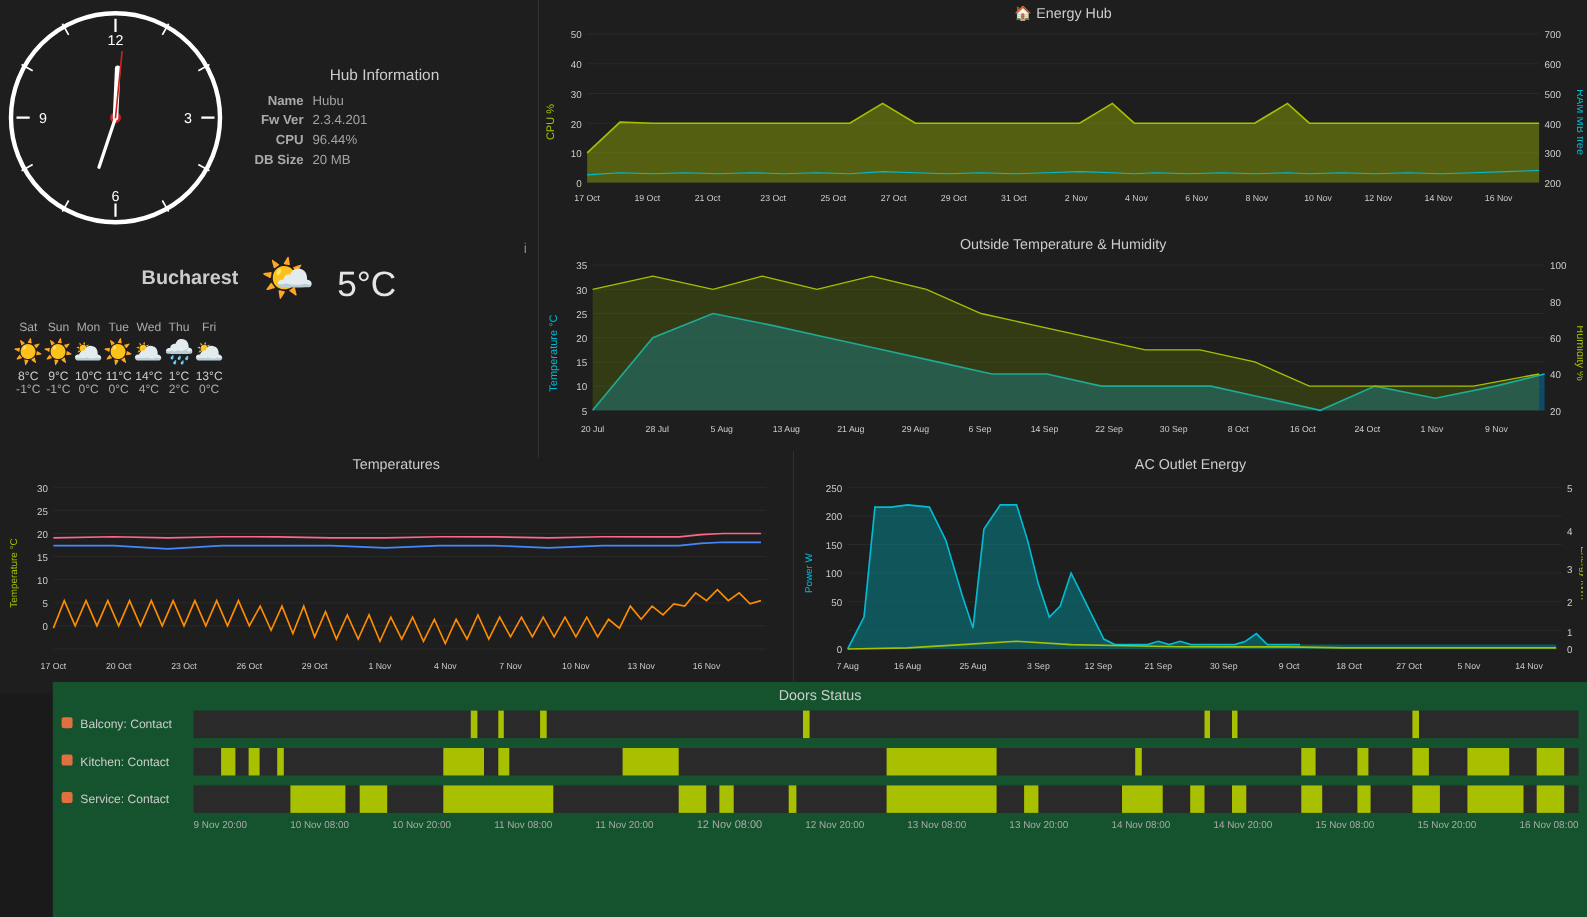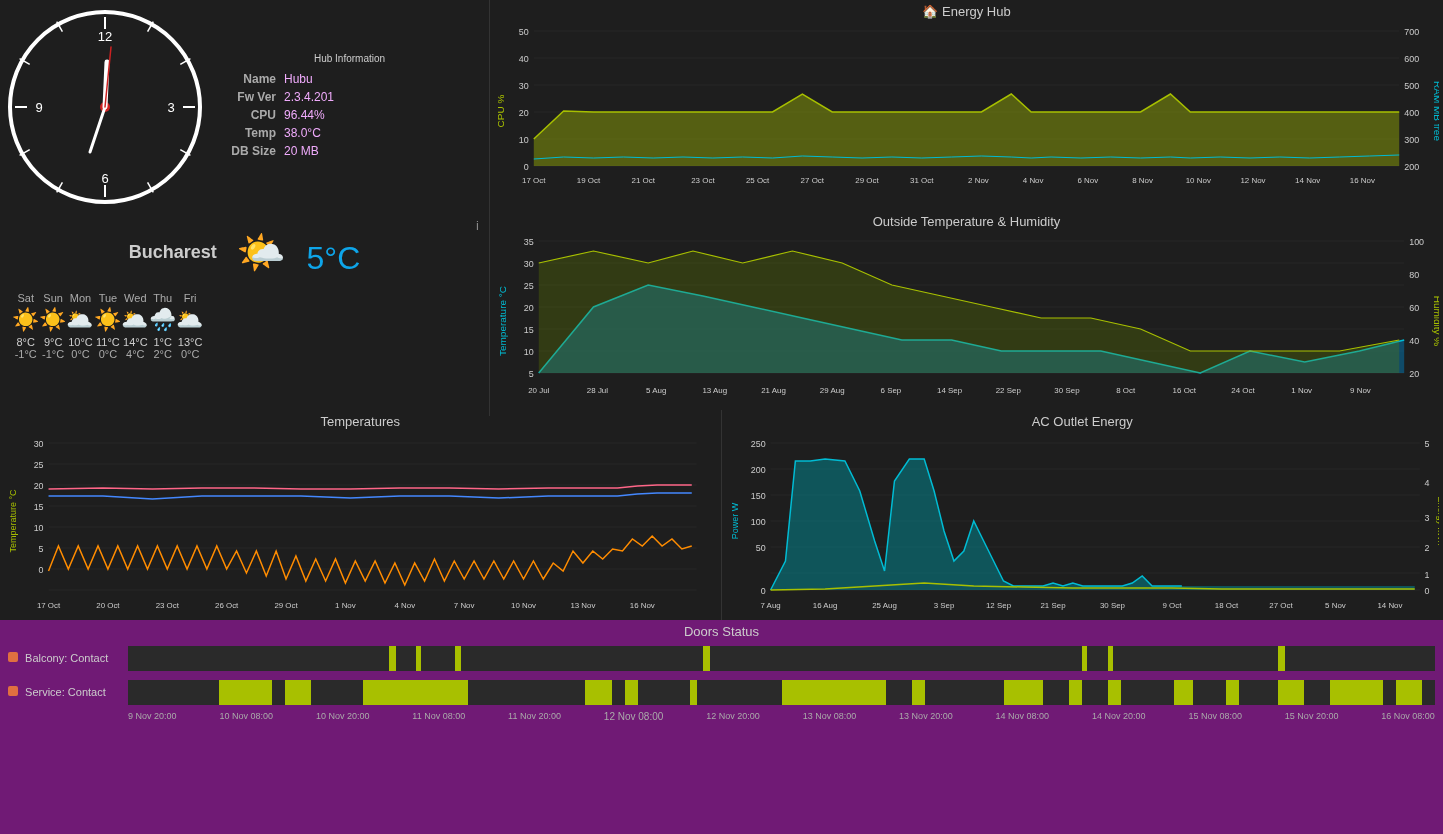--- a/index.html
+++ b/index.html
@@ -50,21 +50,21 @@
     }
 
     .hub-info-table {
       flex: 1;
       padding-left: 10px;
     }
 
     .hub-info-title {
       text-align: center;
       color: #ccc;
-      font-size: 10px;
+      font-size: 14px;
       margin-bottom: 6px;
     }
 
     .hub-table {
       width: 100%;
       border-collapse: collapse;
     }
 
     .hub-table td {
       padding: 2px 4px;
@@ -72,21 +72,21 @@
     }
 
     .hub-table td:first-child {
       color: #aaa;
       text-align: right;
       font-weight: bold;
       width: 65px;
     }
 
     .hub-table td:last-child {
-      color: #f0abfc;
+      color: #a3a3a3;
     }
 
     
     .hub-chart {
       background: #1e1e1e;
       padding: 4px;
       position: relative;
     }
 
     
@@ -126,21 +126,21 @@
       font-size: 18px;
       font-weight: bold;
     }
 
     .weather-icon-main {
       font-size: 40px;
     }
 
     .weather-temp {
       font-size: 32px;
-      color: #0ea5e9;
+      color: #e5e5e5;
       margin-top: 12px;
     }
 
     .weather-forecast {
       display: flex;
       justify-content: flex-start;
       margin-top: 5px;
     }
 
     .forecast-day {
@@ -186,22 +186,23 @@
       padding: 4px;
     }
 
     .ac-chart {
       background: #1e1e1e;
       padding: 4px;
     }
 
     
     .row4 {
-      background: #701a75;
+      background: #14532d;
       padding: 4px 8px;
+      margin-left: 48px;
     }
 
     
     .chart-title {
       text-align: center;
       color: #ccc;
       font-size: 13px;
       margin-bottom: 2px;
     }
 
@@ -316,24 +317,20 @@
           </tr>
           <tr>
             <td>Fw Ver</td>
             <td>2.3.4.201</td>
           </tr>
           <tr>
             <td>CPU</td>
             <td>96.44%</td>
           </tr>
           <tr>
-            <td>Temp</td>
-            <td>38.0°C</td>
-          </tr>
-          <tr>
             <td>DB Size</td>
             <td>20 MB</td>
           </tr>
         </tbody>
           </table>
       </div>
     </div>
 
     <div class="hub-chart">
       <div class="chart-title">🏠 Energy Hub</div>
@@ -610,20 +607,41 @@
         <div class="door-event" style="left:20%;width:0.5%;"></div>
         <div class="door-event" style="left:22%;width:0.4%;"></div>
         <div class="door-event" style="left:25%;width:0.5%;"></div>
         <div class="door-event" style="left:44%;width:0.5%;"></div>
         <div class="door-event" style="left:73%;width:0.4%;"></div>
         <div class="door-event" style="left:75%;width:0.4%;"></div>
         <div class="door-event" style="left:88%;width:0.5%;"></div>
       </div>
     </div>
 
+    <div class="door-row">
+      <div class="door-label">
+        <span class="door-label-dot" style="background:#e07040;"></span>
+        <span>Kitchen: Contact</span>
+      </div>
+      <div class="door-timeline">
+        <div class="door-event" style="left:2%;width:1%;"></div>
+        <div class="door-event" style="left:4%;width:0.8%;"></div>
+        <div class="door-event" style="left:6%;width:0.5%;"></div>
+        <div class="door-event" style="left:18%;width:3%;"></div>
+        <div class="door-event" style="left:22%;width:0.8%;"></div>
+        <div class="door-event" style="left:31%;width:4%;"></div>
+        <div class="door-event" style="left:50%;width:8%;"></div>
+        <div class="door-event" style="left:68%;width:0.5%;"></div>
+        <div class="door-event" style="left:80%;width:1%;"></div>
+        <div class="door-event" style="left:84%;width:0.8%;"></div>
+        <div class="door-event" style="left:88%;width:1.2%;"></div>
+        <div class="door-event" style="left:92%;width:3%;"></div>
+        <div class="door-event" style="left:97%;width:2%;"></div>
+      </div>
+    </div>
 
     <div class="door-row">
       <div class="door-label">
         <span class="door-label-dot" style="background:#e07040;"></span>
         <span>Service: Contact</span>
       </div>
       <div class="door-timeline">
         <div class="door-event" style="left:7%;width:4%;"></div>
         <div class="door-event" style="left:12%;width:2%;"></div>
         <div class="door-event" style="left:18%;width:8%;"></div>

